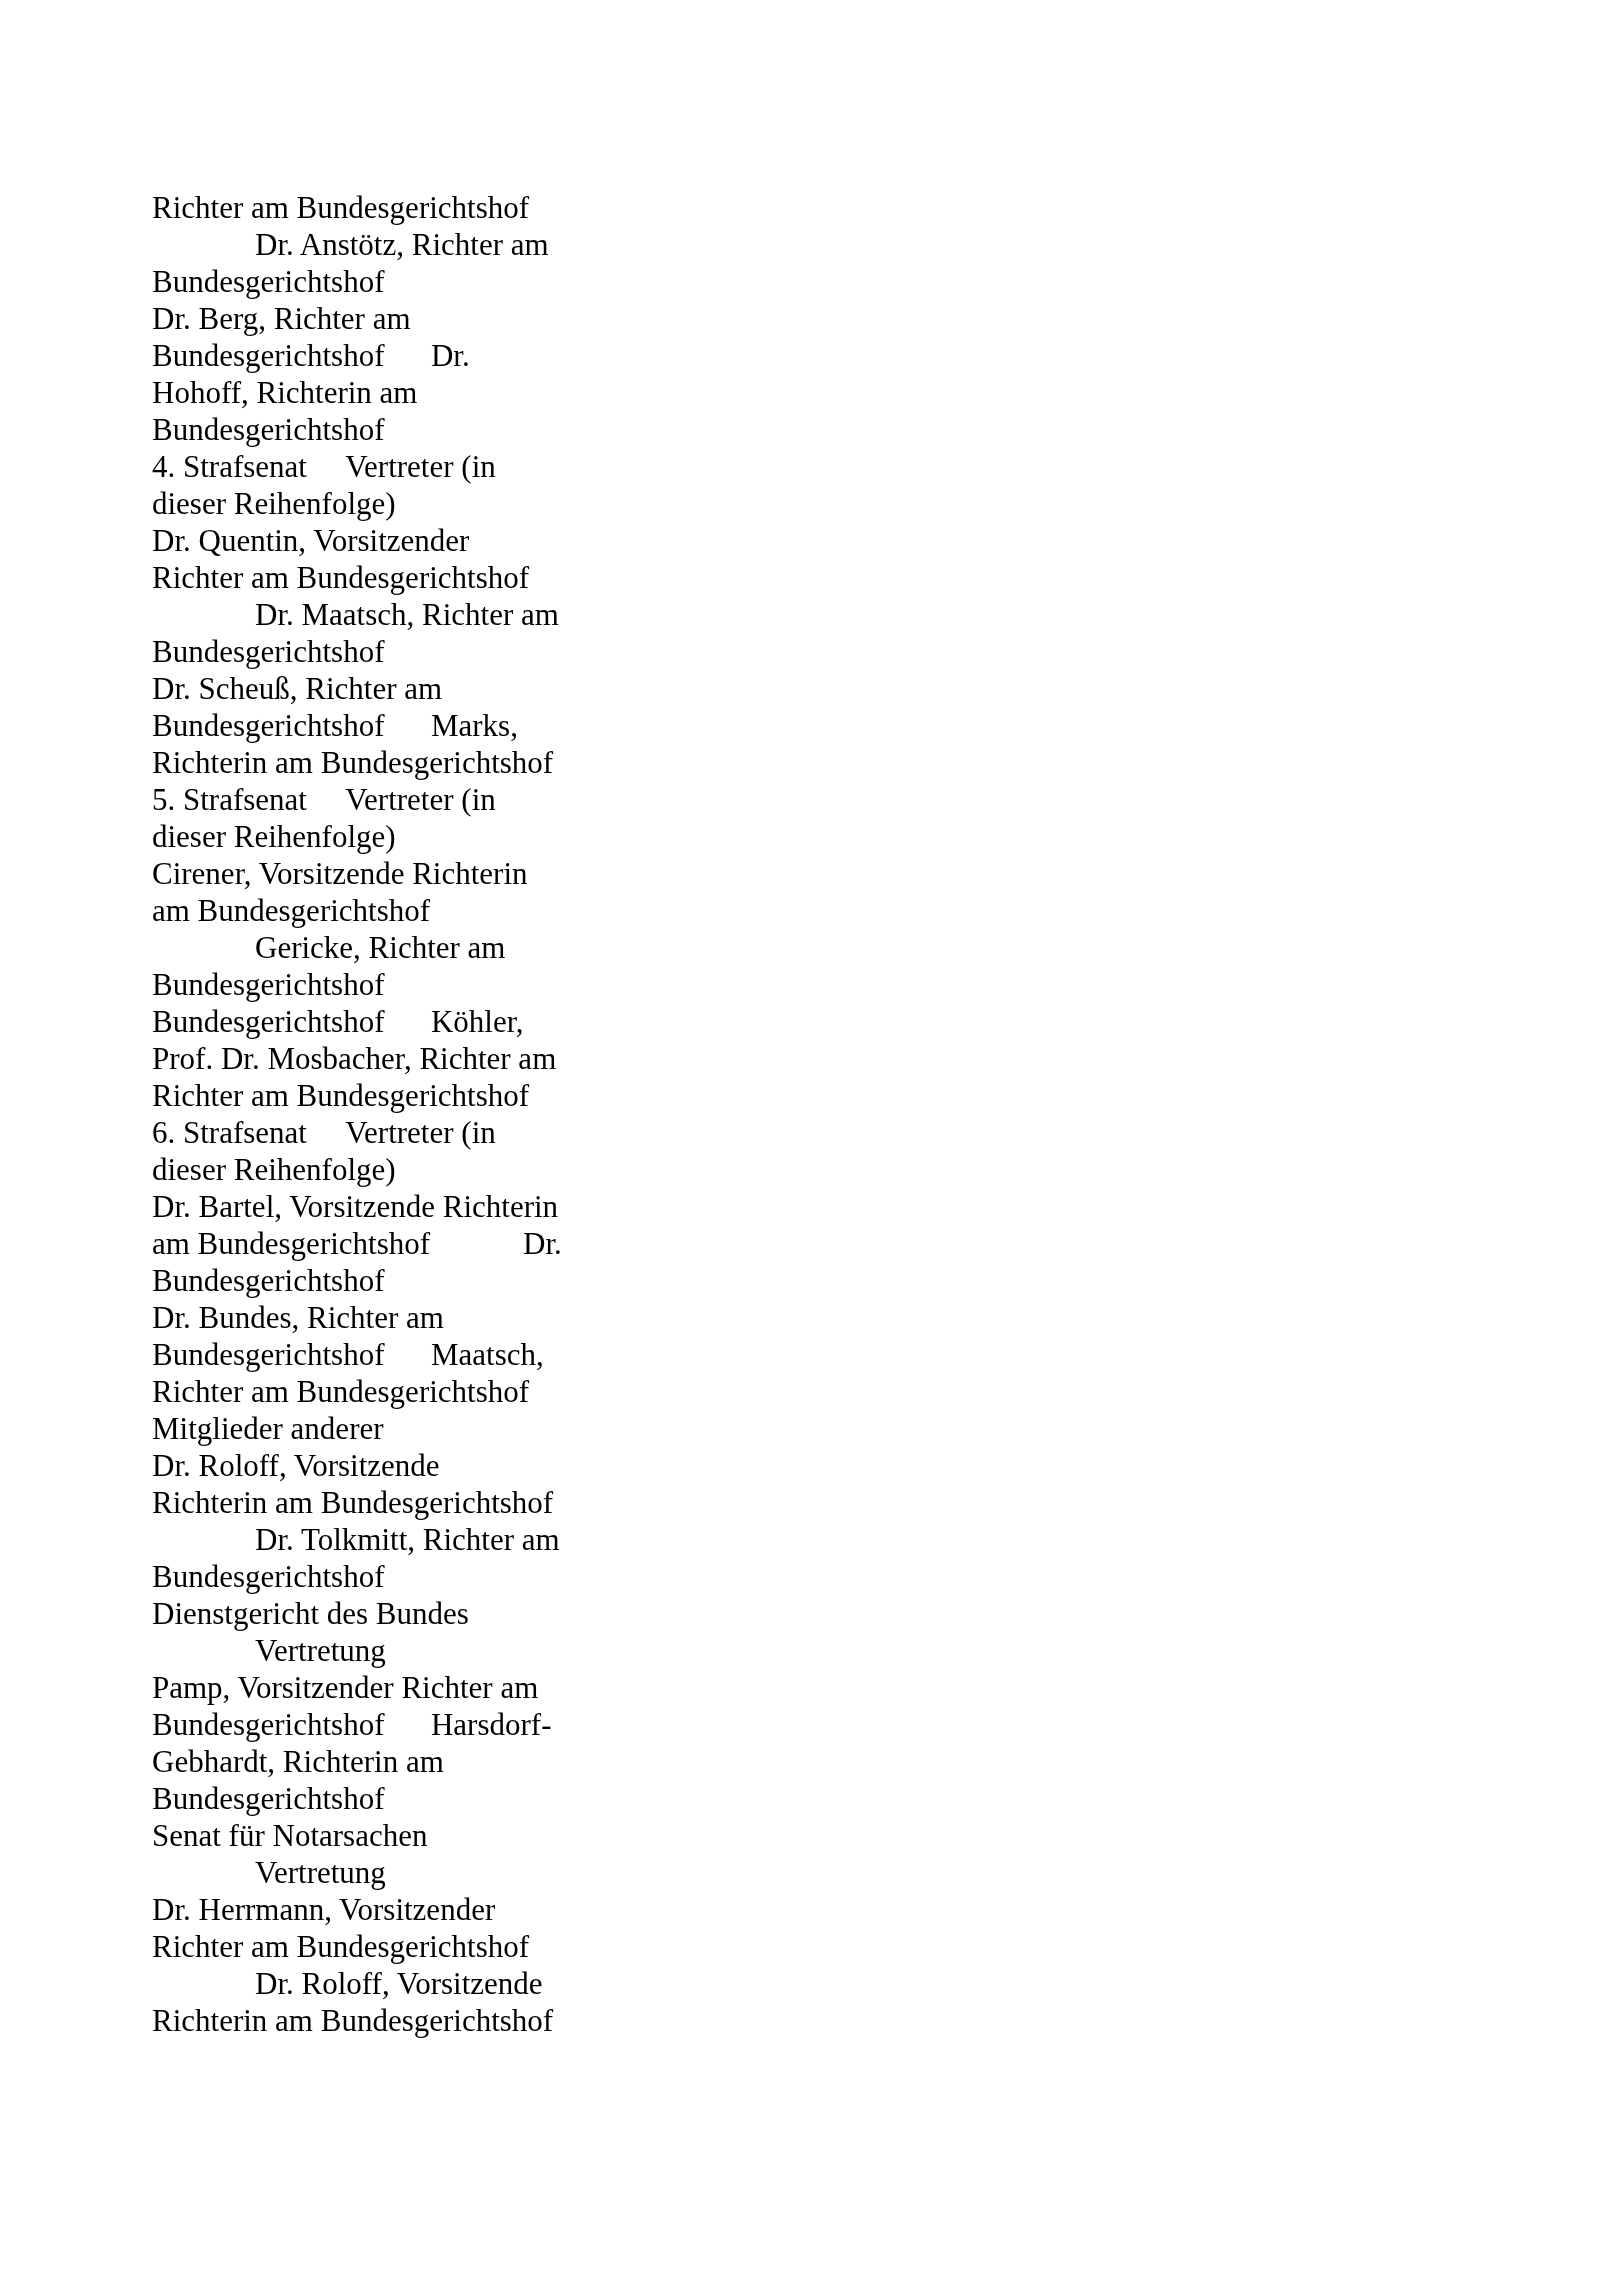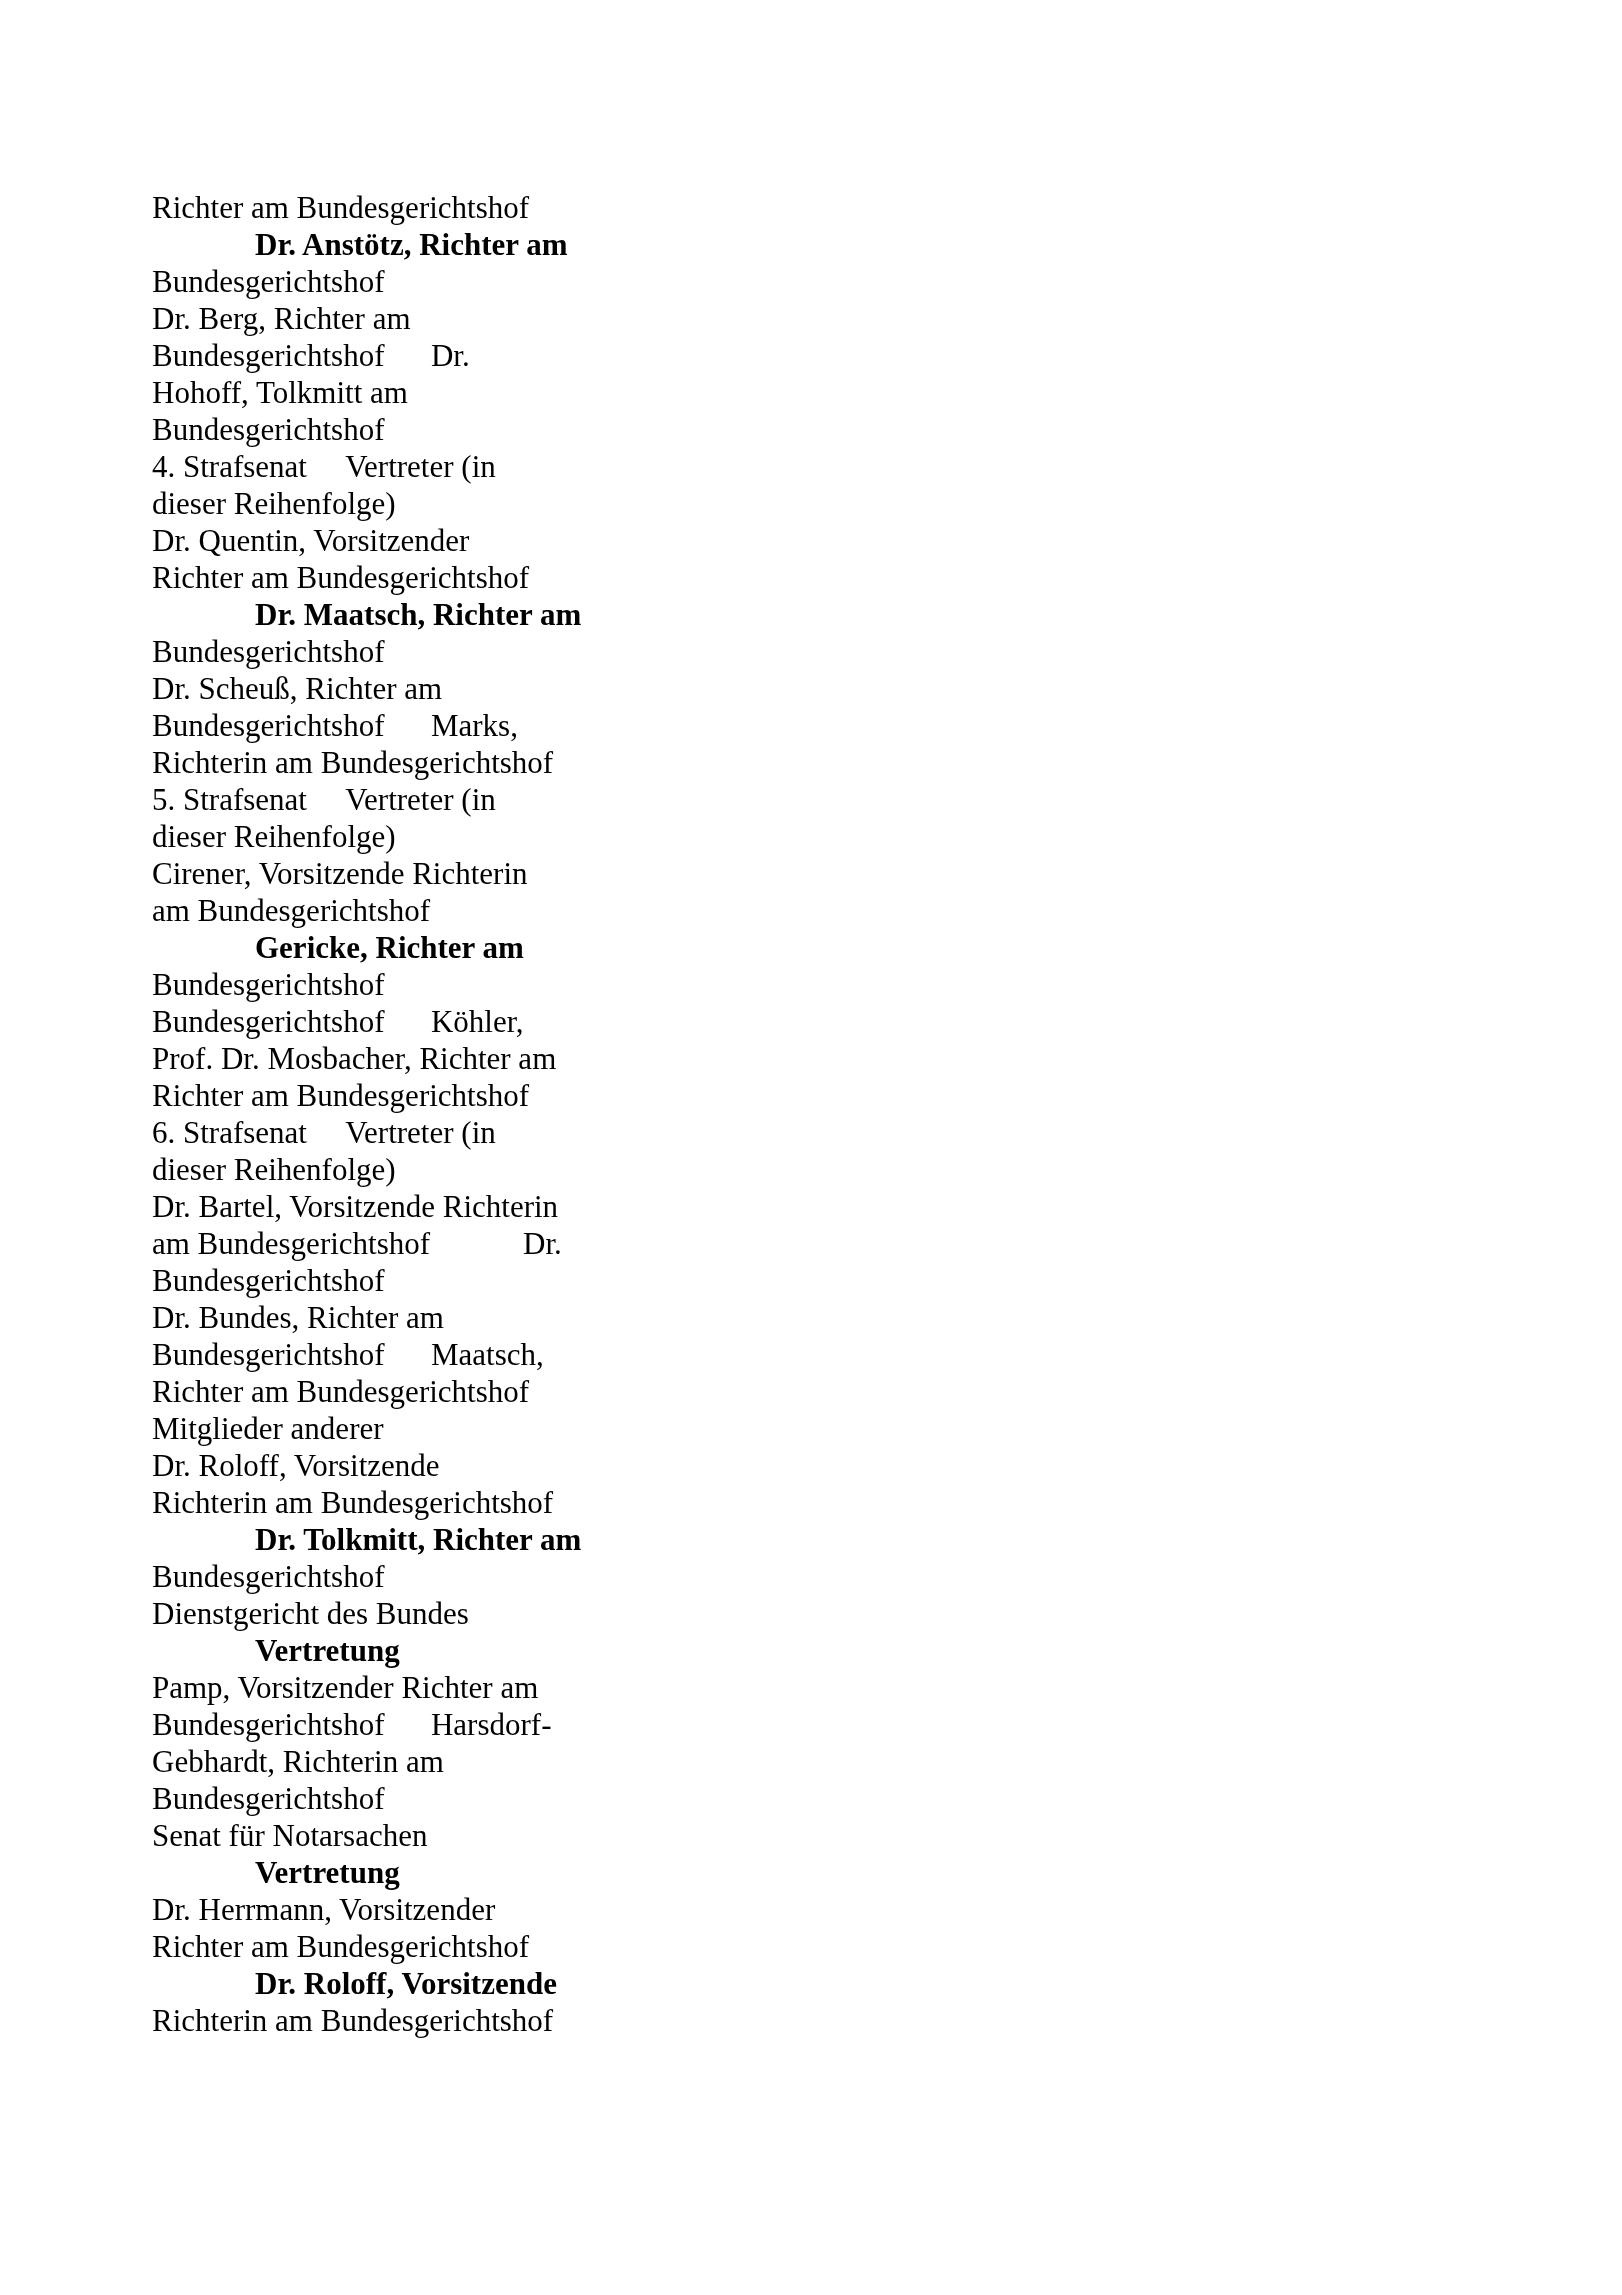--- a/index.html
+++ b/index.html
@@ -22,34 +22,33 @@
     font-family: "Liberation Serif", "DejaVu Serif", serif;
     font-size: 31px;
     line-height: 37px;
     color: #000000;
   }
   .line {
     white-space: pre;
   }
   .line.indent {
     padding-left: 103px;
-    font-weight: bold;
   }
 </style>
 </head>
 <body>
 
 <div class="page">
   <div class="text-column">
       <div class="line">Richter am Bundesgerichtshof</div>
       <div class="line indent">Dr. Anstötz, Richter am</div>
       <div class="line">Bundesgerichtshof</div>
       <div class="line">Dr. Berg, Richter am</div>
       <div class="line">Bundesgerichtshof      Dr.</div>
-      <div class="line">Hohoff, Tolkmitt am</div>
+      <div class="line">Hohoff, Richterin am</div>
       <div class="line">Bundesgerichtshof</div>
       <div class="line">4. Strafsenat     Vertreter (in</div>
       <div class="line">dieser Reihenfolge)</div>
       <div class="line">Dr. Quentin, Vorsitzender</div>
       <div class="line">Richter am Bundesgerichtshof</div>
       <div class="line indent">Dr. Maatsch, Richter am</div>
       <div class="line">Bundesgerichtshof</div>
       <div class="line">Dr. Scheuß, Richter am</div>
       <div class="line">Bundesgerichtshof      Marks,</div>
       <div class="line">Richterin am Bundesgerichtshof</div>

